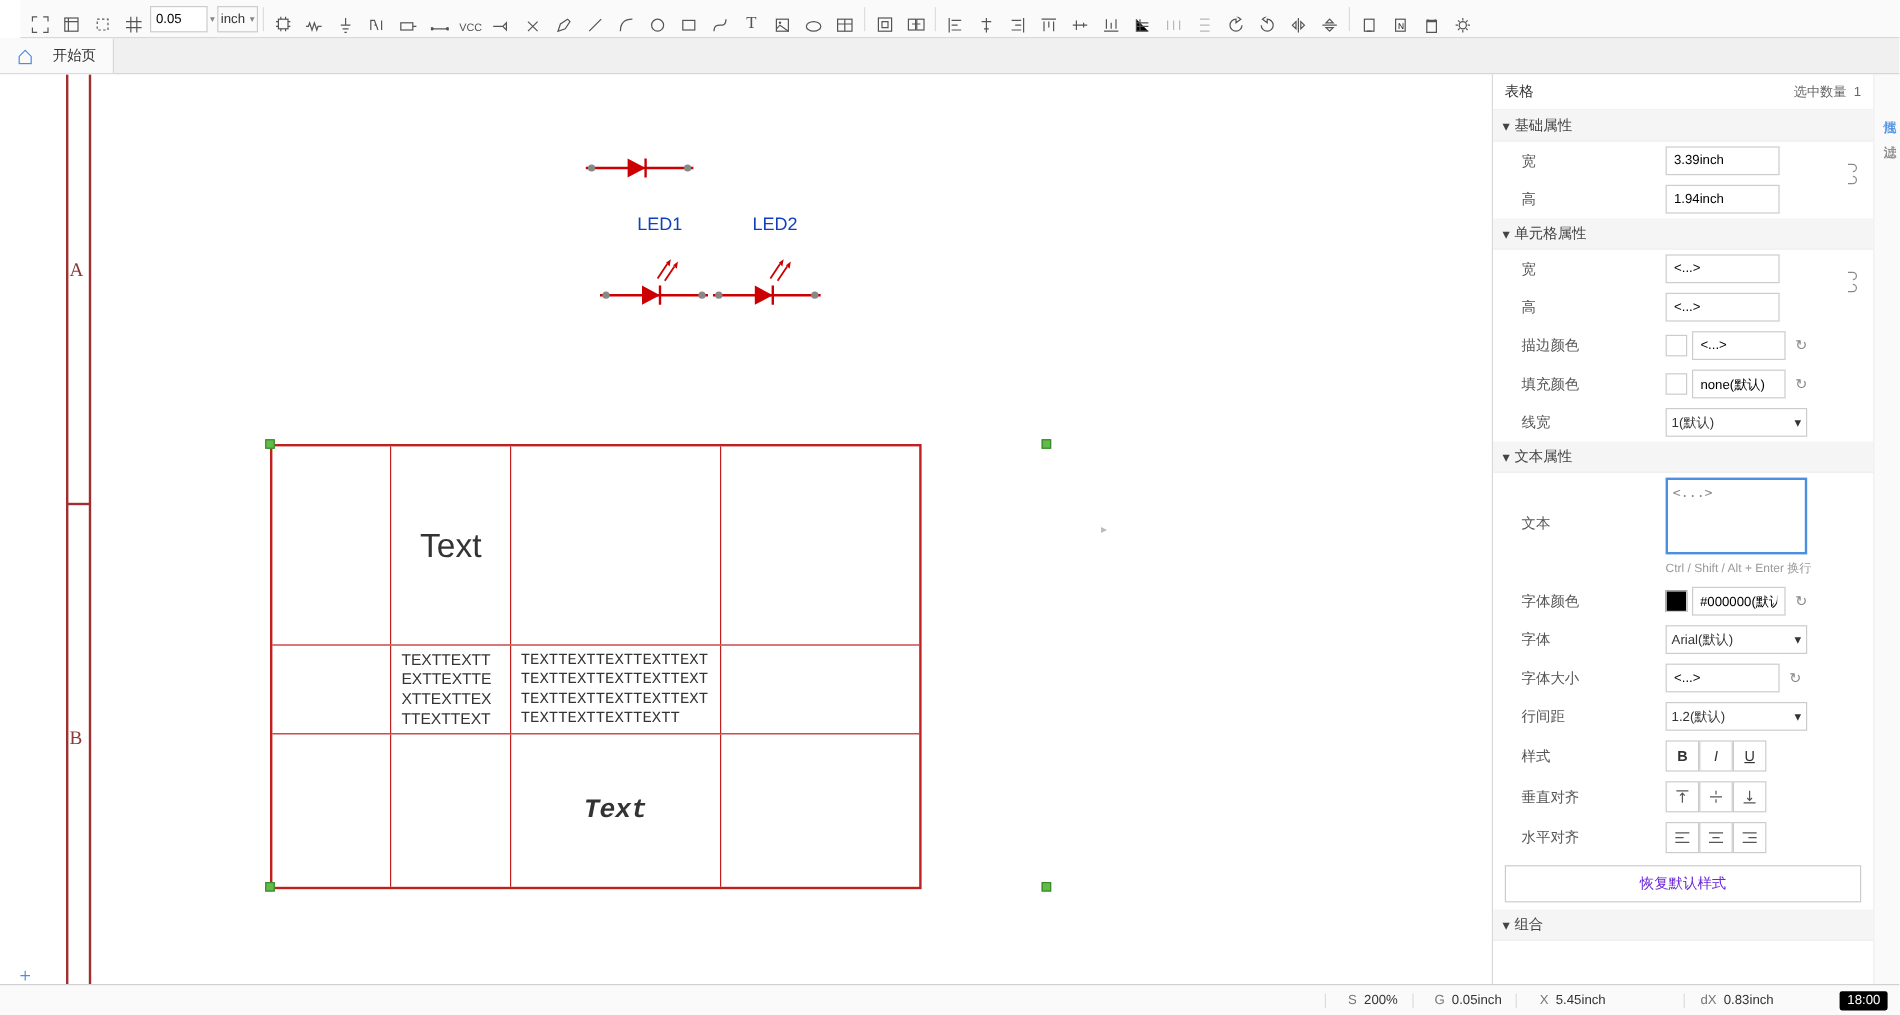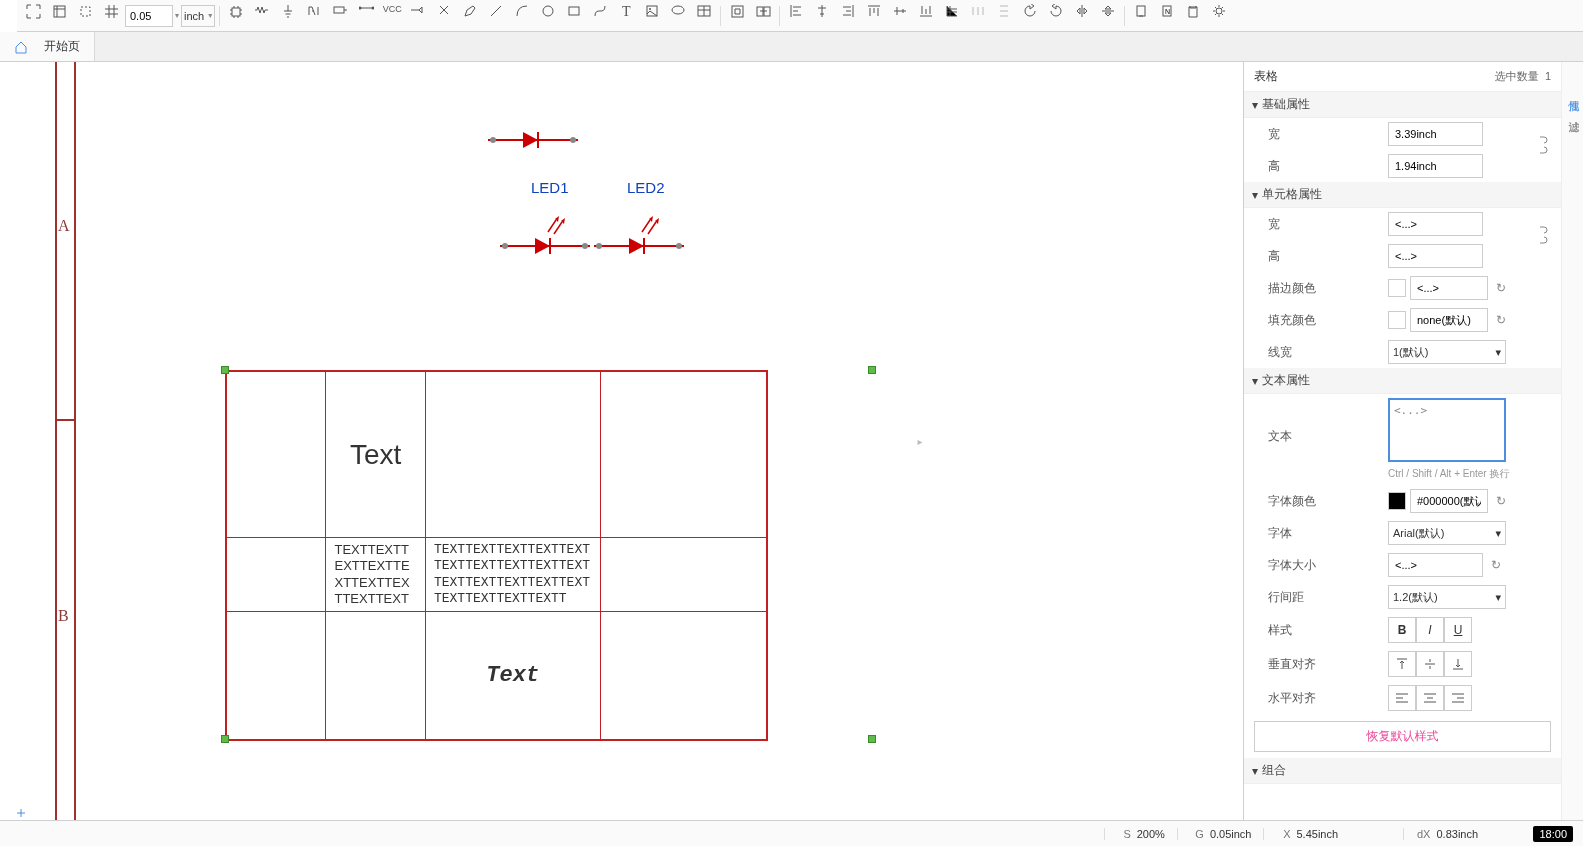--- a/index.html
+++ b/index.html
@@ -1,19 +1,19 @@
 <!DOCTYPE html>
 <html><head>
 <meta charset="utf-8">
 <style>
 * { box-sizing: border-box; margin: 0; padding: 0; }
 body { font-family: Arial, sans-serif; font-size: 12px; color: #333; background: #fff; overflow: hidden; }
 
 .toolbar { height: 32px; border-bottom: 1px solid #d0d0d0; display: flex; align-items: center; padding: 0 4px; gap: 2px; background: #fafafa; margin-left: 17px; }
-.toolbar .tb-icon { width: 24px; height: 24px; display: flex; align-items: flex-start; justify-content: center; cursor: pointer; color: #555; border-radius: 2px; }
+.toolbar .tb-icon { width: 24px; height: 24px; display: flex; align-items: flex-end; justify-content: center; cursor: pointer; color: #555; border-radius: 2px; }
 .toolbar .sep { width: 1px; height: 20px; background: #ddd; margin: 0 2px; }
 .toolbar input.grid-val { width: 48px; height: 22px; border: 1px solid #ccc; padding: 0 4px; font-size: 11px; }
 .toolbar .unit-sel { height: 22px; border: 1px solid #ccc; font-size: 11px; padding: 0 2px; display: flex; align-items: center; gap: 4px; }
 .toolbar .chev { font-size: 8px; color: #888; }
 
 .tabs-bar { height: 30px; border-bottom: 1px solid #d0d0d0; display: flex; background: #f0f0f0; }
 .tab { padding: 0 14px; display: flex; align-items: center; gap: 16px; border-right: 1px solid #d8d8d8; background: #fafafa; cursor: pointer; font-size: 12px; }
 .tab.active { background: #fef9c3; color: #4a8fe0; margin-top: 44px; }
 .tab .tab-icon { width: 14px; height: 14px; }
 
@@ -43,21 +43,21 @@
 .pp-row label { width: 120px; color: #555; }
 .pp-row input, .pp-row .inp { width: 95px; height: 24px; border: 1px solid #ccc; padding: 0 6px; font-size: 11px; }
 .pp-row .colorbox { width: 18px; height: 18px; border: 1px solid #ccc; margin-right: 4px; }
 .pp-row .reset { width: 18px; height: 18px; display: flex; align-items: center; justify-content: center; color: #888; cursor: pointer; margin-left: 4px; }
 .pp-row .sel { width: 118px; height: 24px; border: 1px solid #ccc; font-size: 11px; padding: 0 4px; display: flex; align-items: center; justify-content: space-between; }
 .pp-row .linkicon { margin-left: auto; color: #888; cursor: pointer; }
 .text-area { width: 118px; height: 64px; border: 2px solid #4a8fe0; font-size: 11px; padding: 4px; resize: none; color: #888; }
 .hint { font-size: 10px; color: #999; margin-top: 2px; }
 .btn-group { display: flex; gap: 0; }
 .btn-group .btn { width: 28px; height: 26px; border: 1px solid #ccc; display: flex; align-items: center; justify-content: center; cursor: pointer; font-size: 12px; }
-.restore-btn { margin: 6px 10px; padding: 6px; border: 1px solid #ccc; text-align: center; color: #ec4899; cursor: pointer; font-size: 12px; }
+.restore-btn { margin: 6px 10px; padding: 6px; border: 1px solid #ccc; text-align: center; color: #6d28d9; cursor: pointer; font-size: 12px; }
 
 .side-tabs { width: 22px; background: #fafafa; border-left: 1px solid #eee; display: flex; flex-direction: column; padding-top: 20px; }
 .side-tabs .st { writing-mode: vertical-rl; padding: 10px 2px; font-size: 11px; color: #4a8fe0; cursor: pointer; }
 .side-tabs .st.gray { color: #888; }
 
 .statusbar { height: 26px; border-top: 1px solid #d0d0d0; display: flex; align-items: center; background: #fafafa; font-size: 11px; }
 .statusbar .sb-cell { padding: 0 10px; display: flex; align-items: center; gap: 6px; }
 .statusbar .sb-key { color: #777; width: 14px; text-align: right; }
 .statusbar .spacer { flex: 1; }
 .statusbar .timer { background: #000; color: #fff; padding: 2px 6px; border-radius: 2px; }

